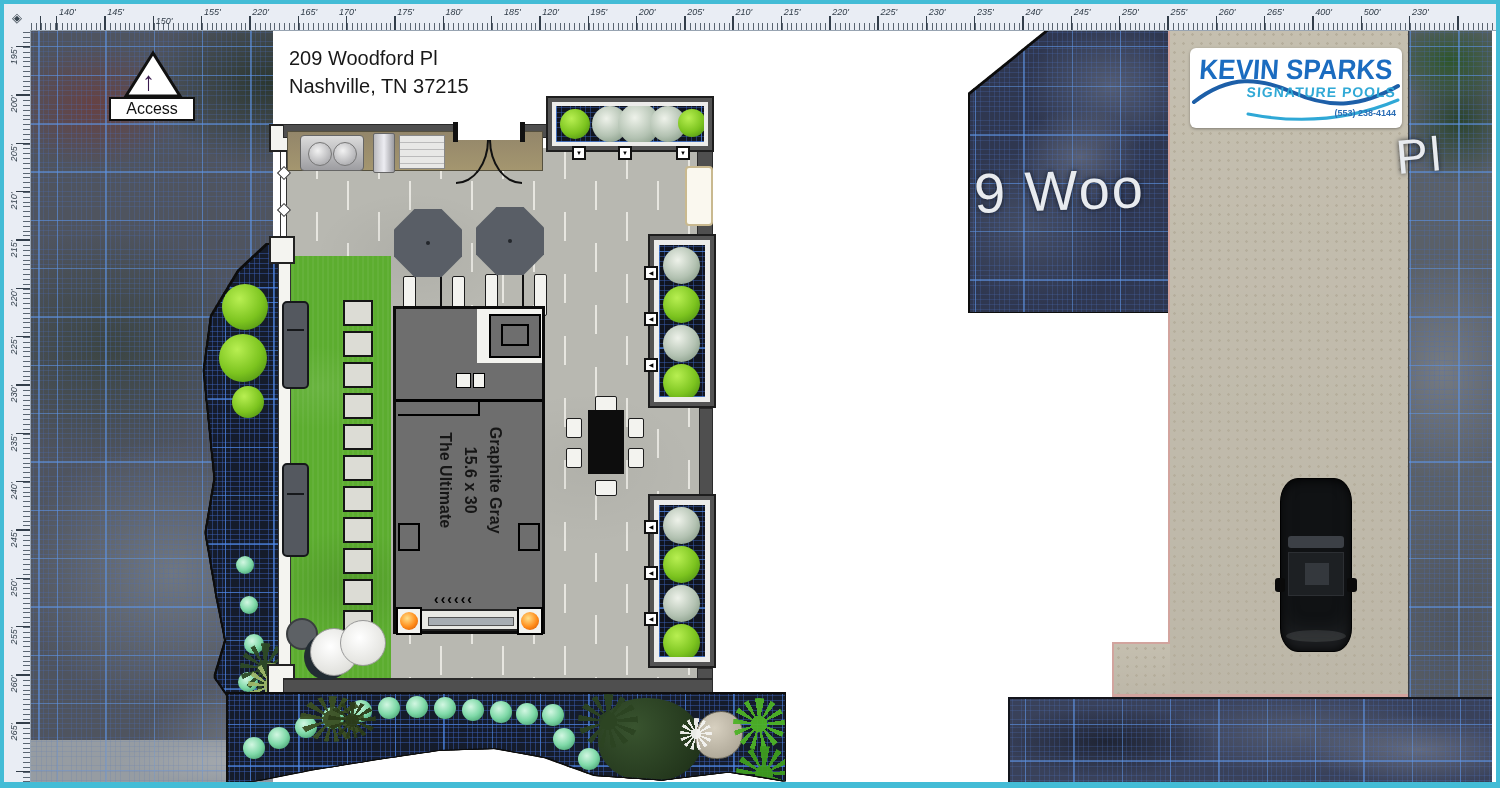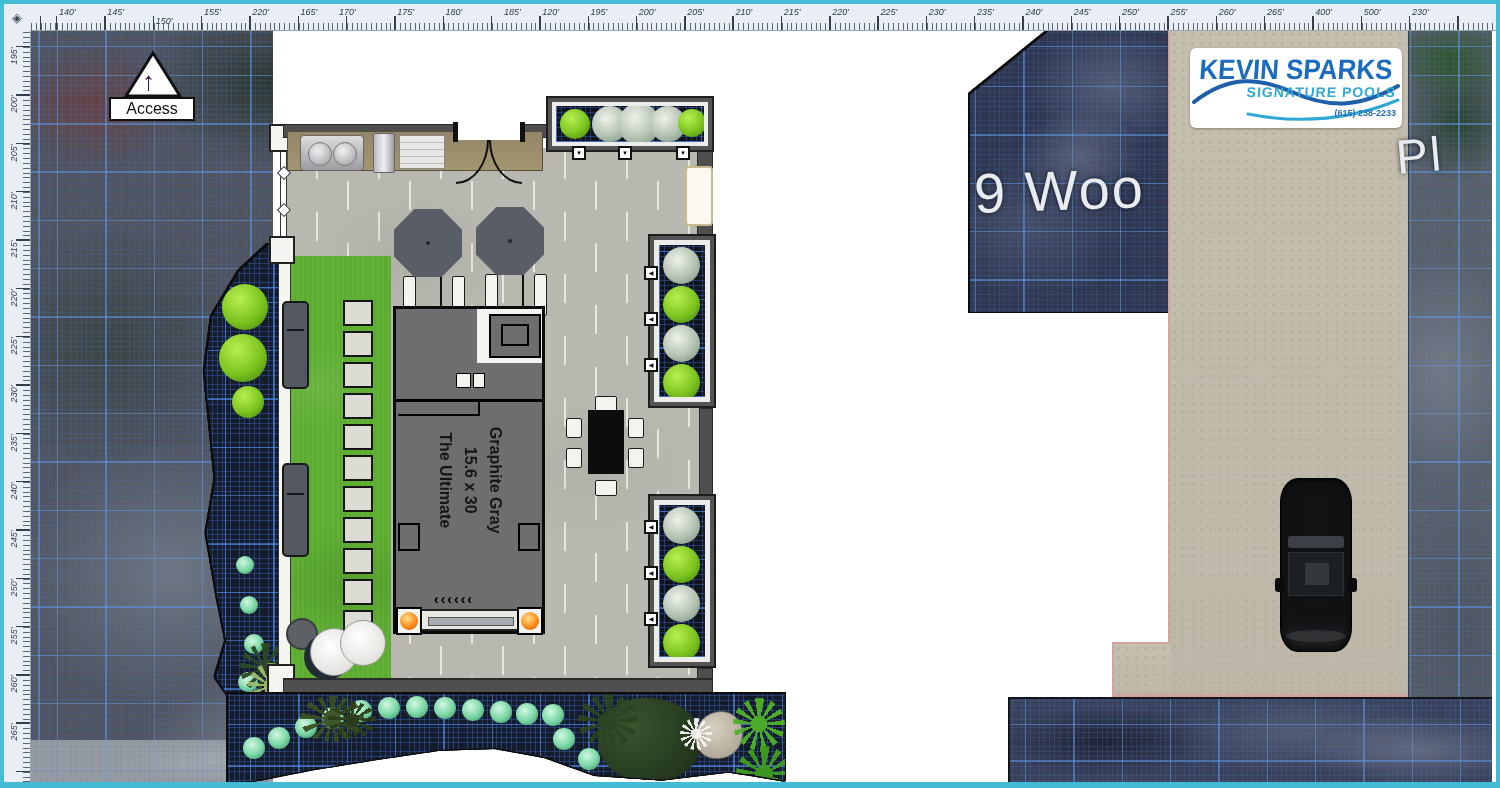--- a/index.html
+++ b/index.html
@@ -343,23 +343,27 @@
     <div class="abs" style="left:6px;top:152px;width:60px;height:12px;border-radius:50%;background:rgba(255,255,255,.10);"></div>
   </div>
 
   <div class="abs" style="left:1190px;top:48px;width:212px;height:80px;background:#ffffff;border-radius:6px;box-shadow:0 1px 3px rgba(0,0,0,.35);z-index:9;overflow:hidden;">
     <svg class="abs" style="left:0;top:0;" width="212" height="80" viewBox="0 0 212 80">
       <path d="M4,54 C40,26 70,30 102,44 C142,62 172,58 208,38" fill="none" stroke="#1d5fa8" stroke-width="4" stroke-linecap="round"></path>
       <path d="M58,66 C110,76 160,72 208,52" fill="none" stroke="#2fa8d6" stroke-width="3" stroke-linecap="round"></path>
     </svg>
     <div class="abs" style="left:0;top:6px;width:212px;text-align:center;font-size:26px;font-weight:bold;color:#1b6cc0;transform:skewX(-4deg) scaleY(1.08);letter-spacing:0px;">KEVIN SPARKS</div>
     <div class="abs" style="left:40px;top:36px;width:166px;text-align:right;font-size:14px;font-weight:bold;color:#31a9d6;transform:skewX(-4deg);letter-spacing:1px;">SIGNATURE POOLS</div>
-    <div class="abs" style="left:110px;top:60px;width:96px;text-align:right;font-size:9px;font-weight:bold;color:#2a6db5;">(615) 238-2233</div>
-  </div>
-
+    <div class="abs" style="left:110px;top:60px;width:96px;text-align:right;font-size:9px;font-weight:bold;color:#2a6db5;">(553) 238-4144</div>
+  </div>
+
+  <div class="abs" style="left:289px;top:44px;font-size:20px;color:#181818;line-height:28px;z-index:9;">
+    <div>209 Woodford Pl</div>
+    <div>Nashville, TN 37215</div>
+  </div>
 
   <div class="abs" style="left:105px;top:50px;z-index:9;">
     <svg width="60" height="50" style="position:absolute;left:18px;top:0;">
       <polygon points="30,3 57,46 3,46" fill="#ffffff" stroke="#111" stroke-width="3"></polygon>
     </svg>
     <div class="abs" style="left:37px;top:16px;font-size:26px;font-weight:bold;color:#3a1b4f;">↑</div>
     <div class="abs" style="left:4px;top:47px;width:86px;height:24px;background:#fff;border:2px solid #111;box-sizing:border-box;
          display:flex;align-items:center;justify-content:center;font-size:16px;color:#111;">Access</div>
   </div>
 

